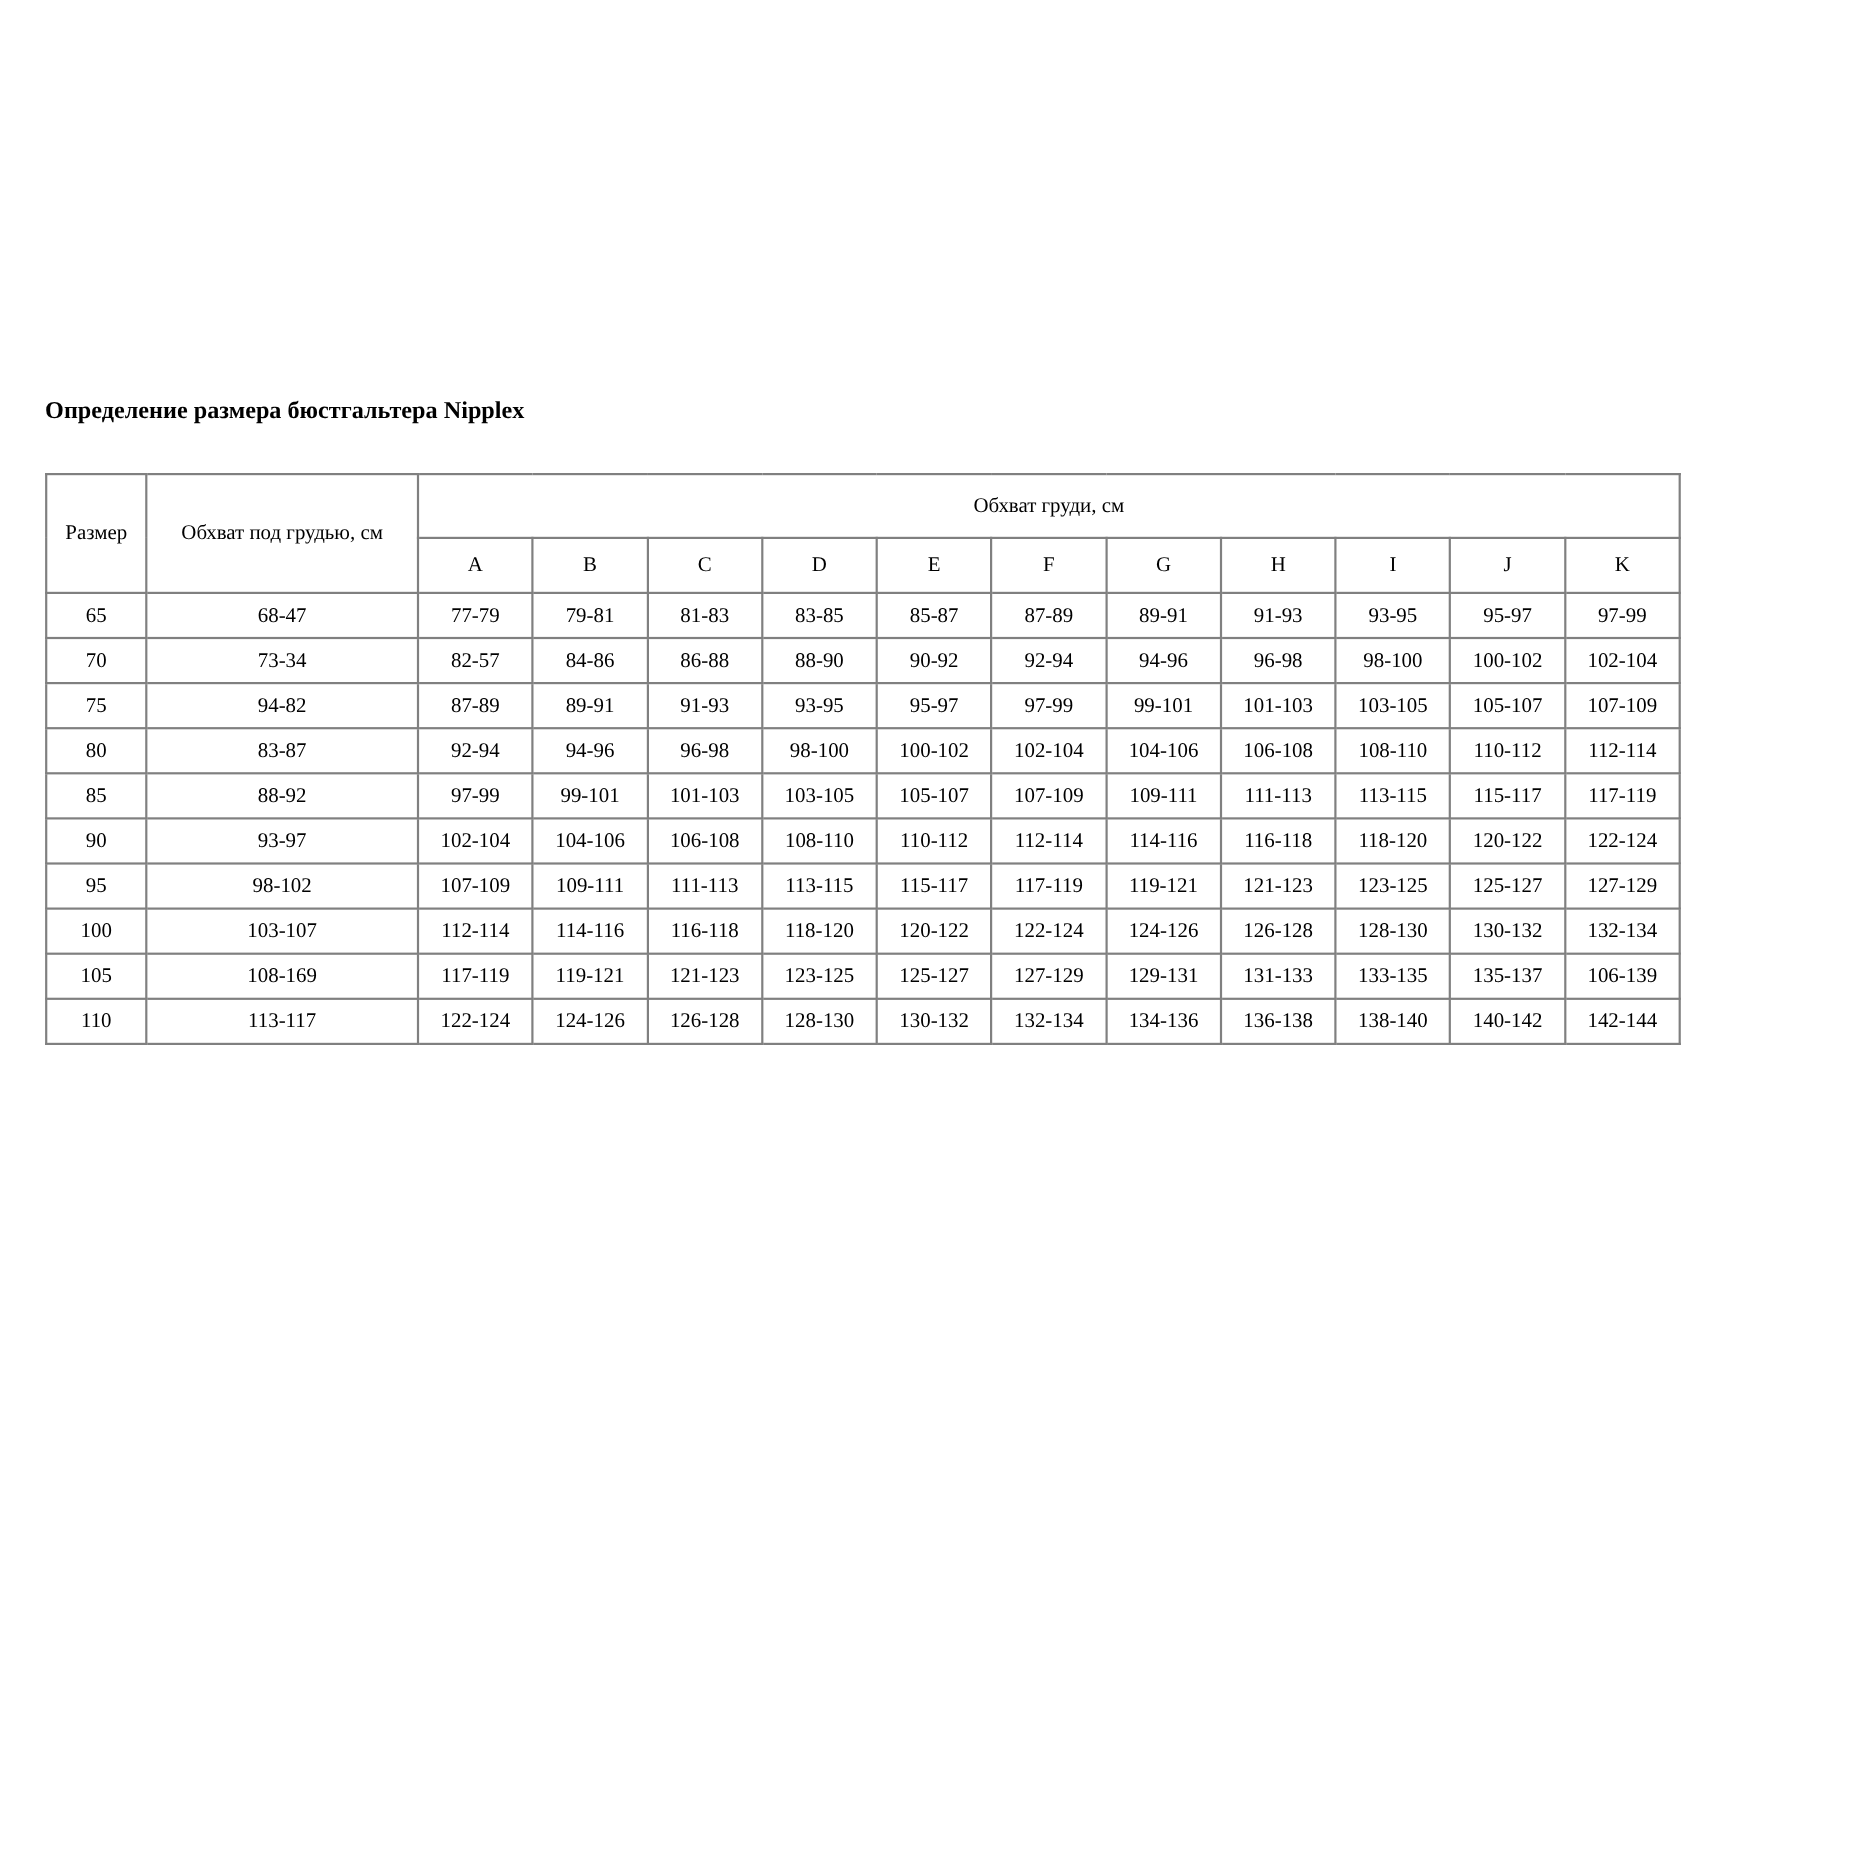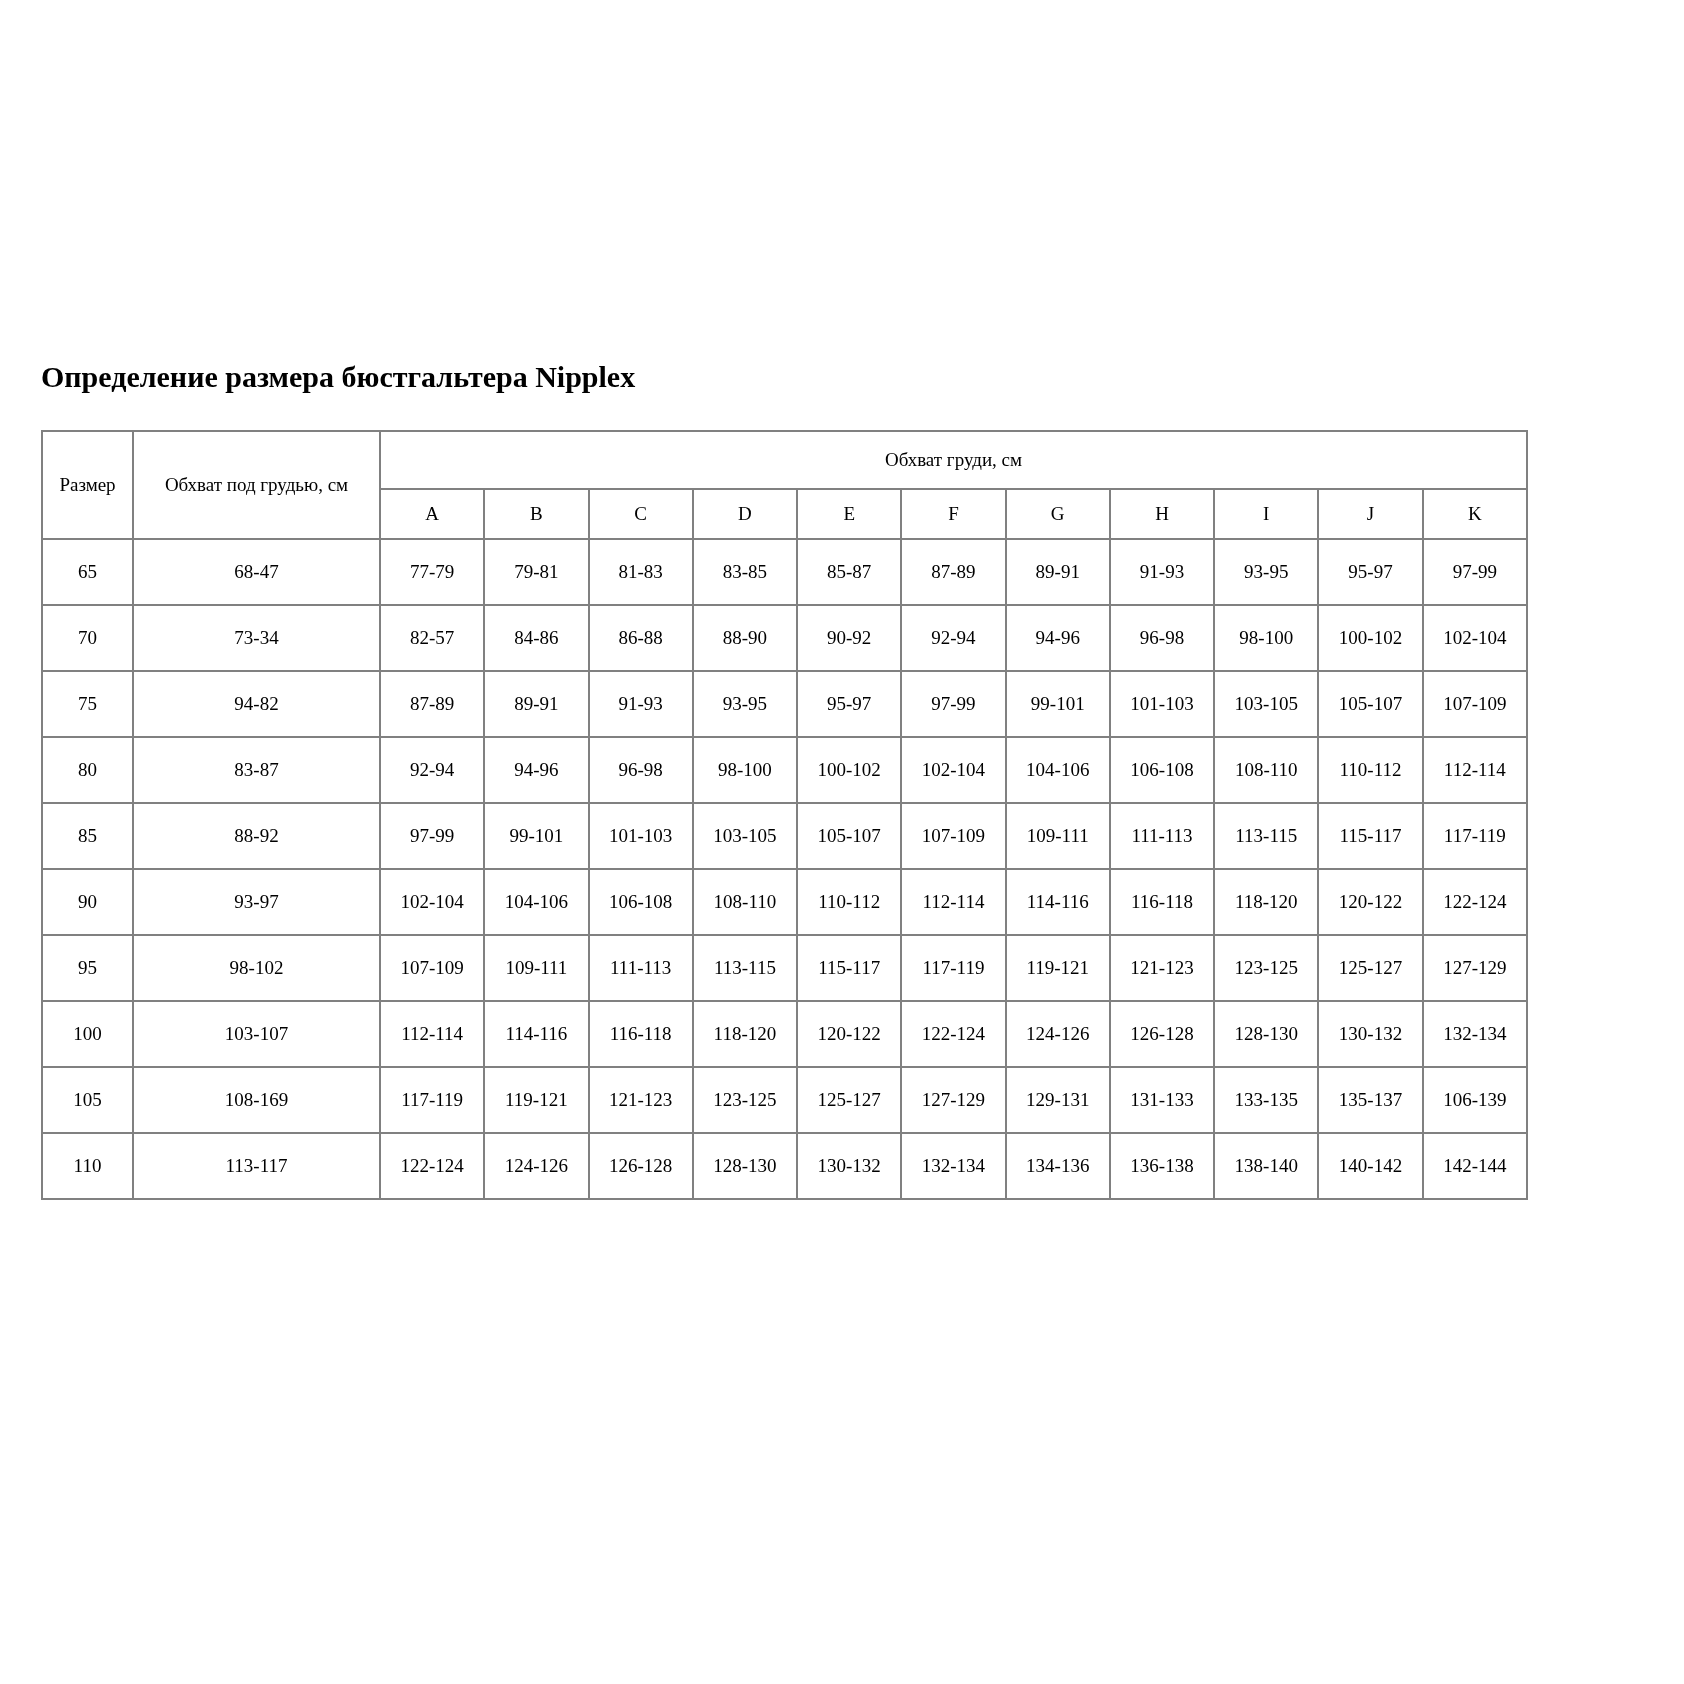--- a/index.html
+++ b/index.html
@@ -12,21 +12,21 @@
     height: 1684px;
     position: relative;
     font-family: "Liberation Serif", serif;
     color: #000000;
   }
   .page-title {
     position: absolute;
     left: 41px;
     top: 360px;
     margin: 0;
-    font-size: 30px;
+    font-size: 22px;
     font-weight: bold;
     color: #000000;
     white-space: nowrap;
   }
   table.size-table {
     position: absolute;
     left: 41px;
     top: 430px;
     width: 1487px;
     border-collapse: collapse;
@@ -38,21 +38,21 @@
     text-align: center;
     vertical-align: middle;
     font-size: 19px;
     font-weight: normal;
     color: #000000;
     padding: 0;
     overflow: hidden;
   }
   .size-table thead tr.top-header-row { height: 58px; }
   .size-table thead tr.cup-header-row { height: 50px; }
-  .size-table tbody tr { height: 66px; }
+  .size-table tbody tr { height: 41px; }
 </style>
 </head>
 <body>
 
 <h1 class="page-title">Определение размера бюстгальтера Nipplex</h1>
 
 <table class="size-table">
   <colgroup>
     <col style="width:91px">
     <col style="width:247px">

